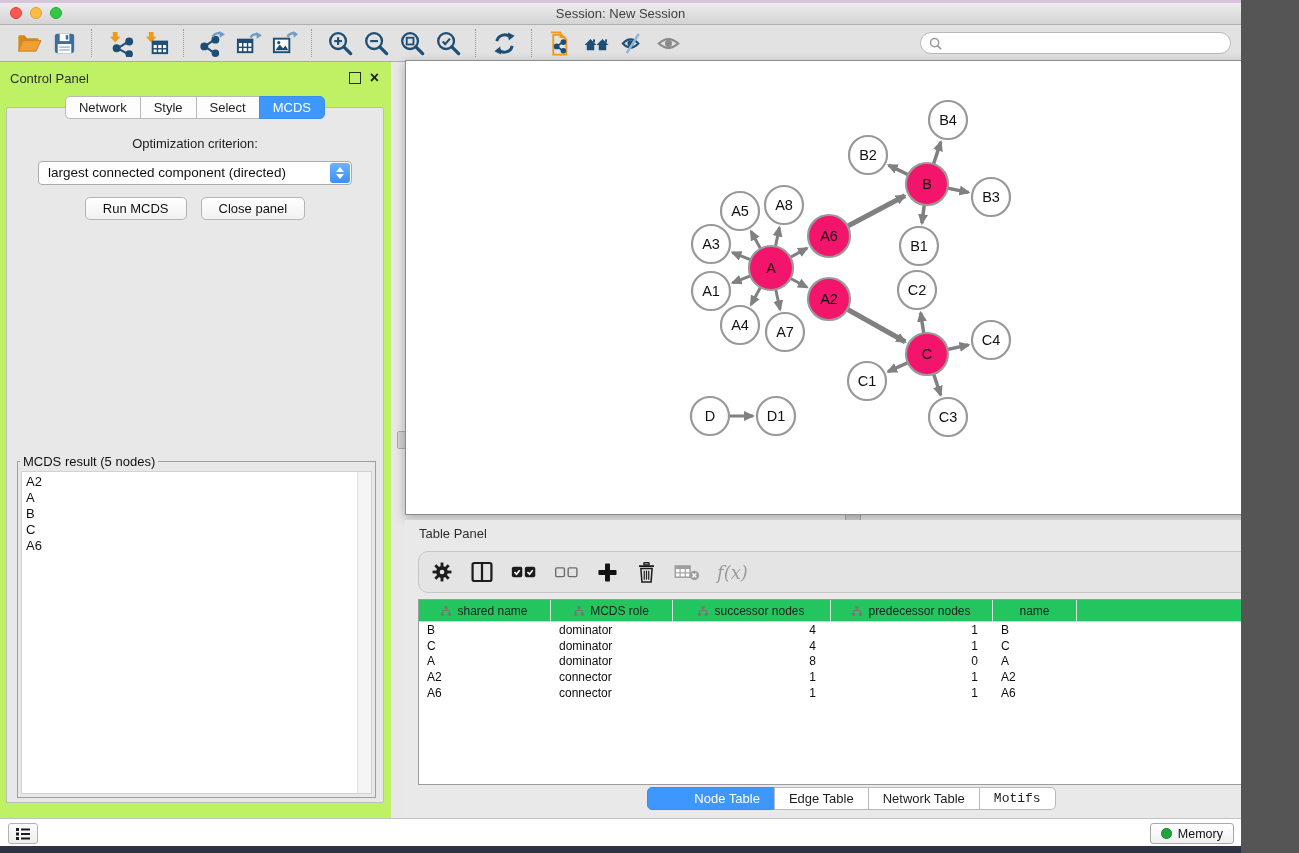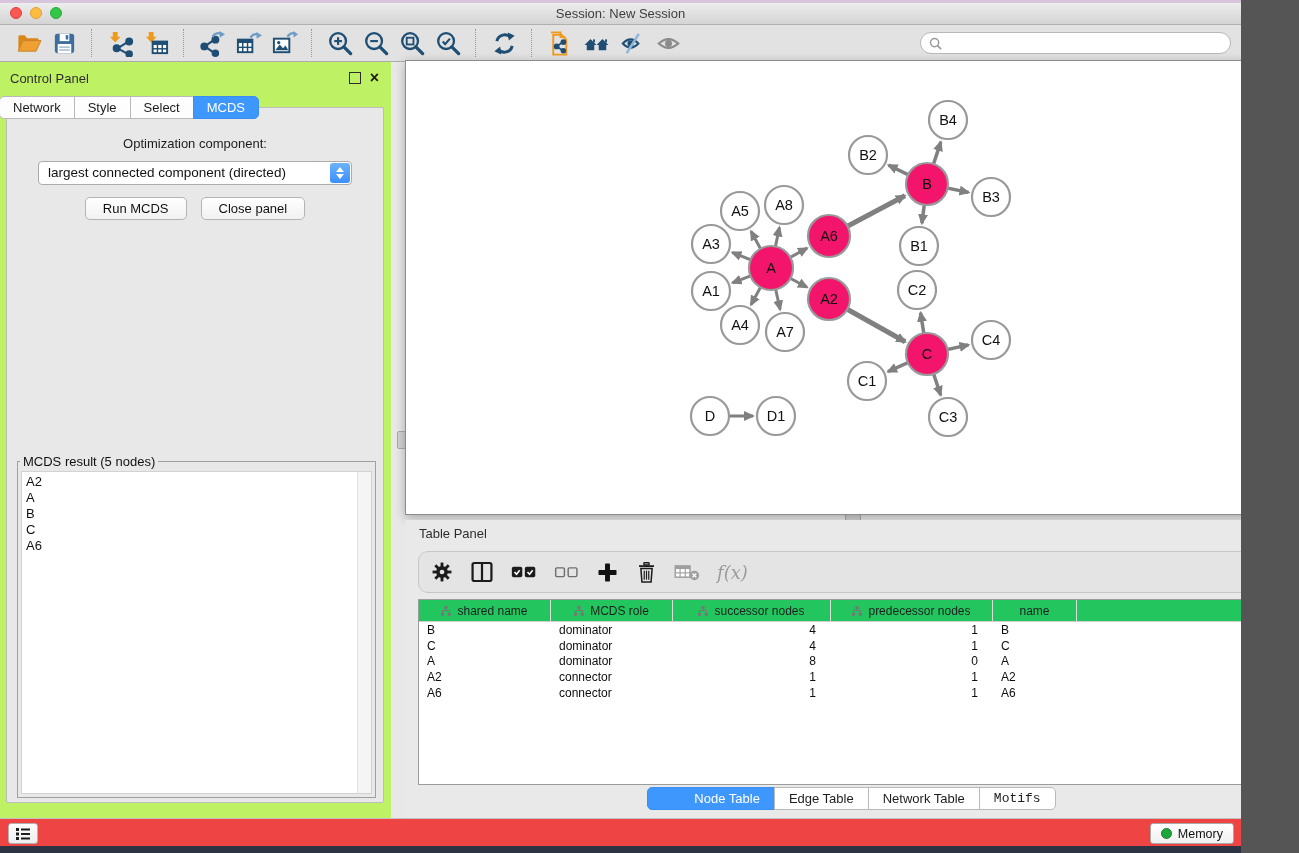--- a/index.html
+++ b/index.html
@@ -30,21 +30,21 @@
   
   .panel-title{font-size:13px;color:#2e2e2e;}
   .winctl{position:absolute;display:flex;gap:9px;align-items:center;}
   .float-box{width:10px;height:10px;border:1.6px solid #2c2c2c;display:inline-block;}
   .close-x{font-size:16px;font-weight:bold;color:#1d1d1d;line-height:12px;}
   .close-x::before{content:"×";}
   
   .cpanel{position:absolute;left:0;top:62px;width:391px;height:756px;background:#bef264;}
   .cpanel .panel-title{position:absolute;left:10px;top:9px;}
   .cpanel .winctl{right:12px;top:10px;}
-  .cp-tabs{position:absolute;top:34px;left:0;right:0;display:flex;z-index:3;}
+  .cp-tabs{position:absolute;top:34px;left:0;right:0;display:flex;justify-content:center;z-index:3;}
   .cp-tab{padding:3px 13px;font-size:13px;background:#fdfdfd;border:1px solid #b9b9b9;
           margin-left:-1px;color:#1d1d1d;}
   .cp-tab:first-child{border-radius:5px 0 0 5px;}
   .cp-tab:last-child{border-radius:0 5px 5px 0;}
   .cp-tab.active{background:#3e97fd;border-color:#3a8ef2;color:#fff;}
   .cp-body{position:absolute;left:6px;right:7px;top:45px;bottom:15px;border:1px solid #bdbdbd;
            border-radius:2px;background:#e8e8e8;}
   .opt-label{text-align:center;margin-top:28px;font-size:13px;color:#1c1c1c;}
   .dropdown{position:relative;margin:10px auto 0;width:314px;height:24px;background:#fff;
             border:1px solid #ababab;border-radius:4px;box-sizing:border-box;}
@@ -105,21 +105,21 @@
              align-items:center;}
   .td{font-size:12px;color:#0d0d0d;padding:0 8px;white-space:nowrap;}
   .td.num{text-align:right;padding-right:15px;}
   .btabs{position:absolute;left:0;right:0;bottom:8px;display:flex;justify-content:center;}
   .bt-tab{padding:3px 14px;font-size:13px;background:#fff;border:1px solid #b9b9b9;
           margin-left:-1px;color:#1d1d1d;}
   .bt-tab:first-child{border-radius:5px 0 0 5px;}
   .bt-tab:last-child{border-radius:0 5px 5px 0;font-family:Liberation Mono, monospace;}
   .bt-tab.active{background:#3e97fd;border-color:#3a8ef2;color:#fff;padding-left:46px;}
   
-  .statusbar{position:absolute;left:0;top:818px;right:0;height:28px;background:#ef4444;
+  .statusbar{position:absolute;left:0;top:818px;right:0;height:28px;background:#ffffff;
              border-top:1px solid #c2c2c2;}
   .list-btn{position:absolute;left:8px;top:4px;width:30px;height:21px;
             background:linear-gradient(#fcfcfc,#eee);border:1px solid #b2b2b2;border-radius:3px;
             display:flex;align-items:center;justify-content:center;}
   .mem-btn{position:absolute;right:7px;top:4px;height:21px;padding:0 10px;
            background:linear-gradient(#fff,#f0f0f0);border:1px solid #a8a8a8;border-radius:3px;
            display:flex;align-items:center;gap:6px;font-size:12.5px;color:#111;
            font-family:"Liberation Sans",sans-serif;}
   .mem-dot{width:11px;height:11px;border-radius:50%;background:#1da63c;border:1px solid #15842e;box-sizing:border-box;}
   .desktop{position:absolute;left:0;right:0;bottom:0;height:7px;background:#2e3343;}
@@ -306,21 +306,21 @@
       <span class="float-box"></span>
       <span class="close-x"></span>
     </span>
     <div class="cp-tabs" id="cp-tabs">
         <div class="cp-tab">Network</div>
         <div class="cp-tab">Style</div>
         <div class="cp-tab">Select</div>
         <div class="cp-tab active">MCDS</div>
       </div>
     <div class="cp-body">
-      <div class="opt-label">Optimization component:</div>
+      <div class="opt-label">Optimization criterion:</div>
       <div class="dropdown">
         <span class="dd-text">largest connected component (directed)</span>
         <span class="dd-stepper">
           <span class="dd-up"></span>
             <span class="dd-down"></span>
         </span>
       </div>
       <div class="cp-buttons">
         <button class="mac-btn">Run MCDS</button>
         <button class="mac-btn">Close panel</button>

